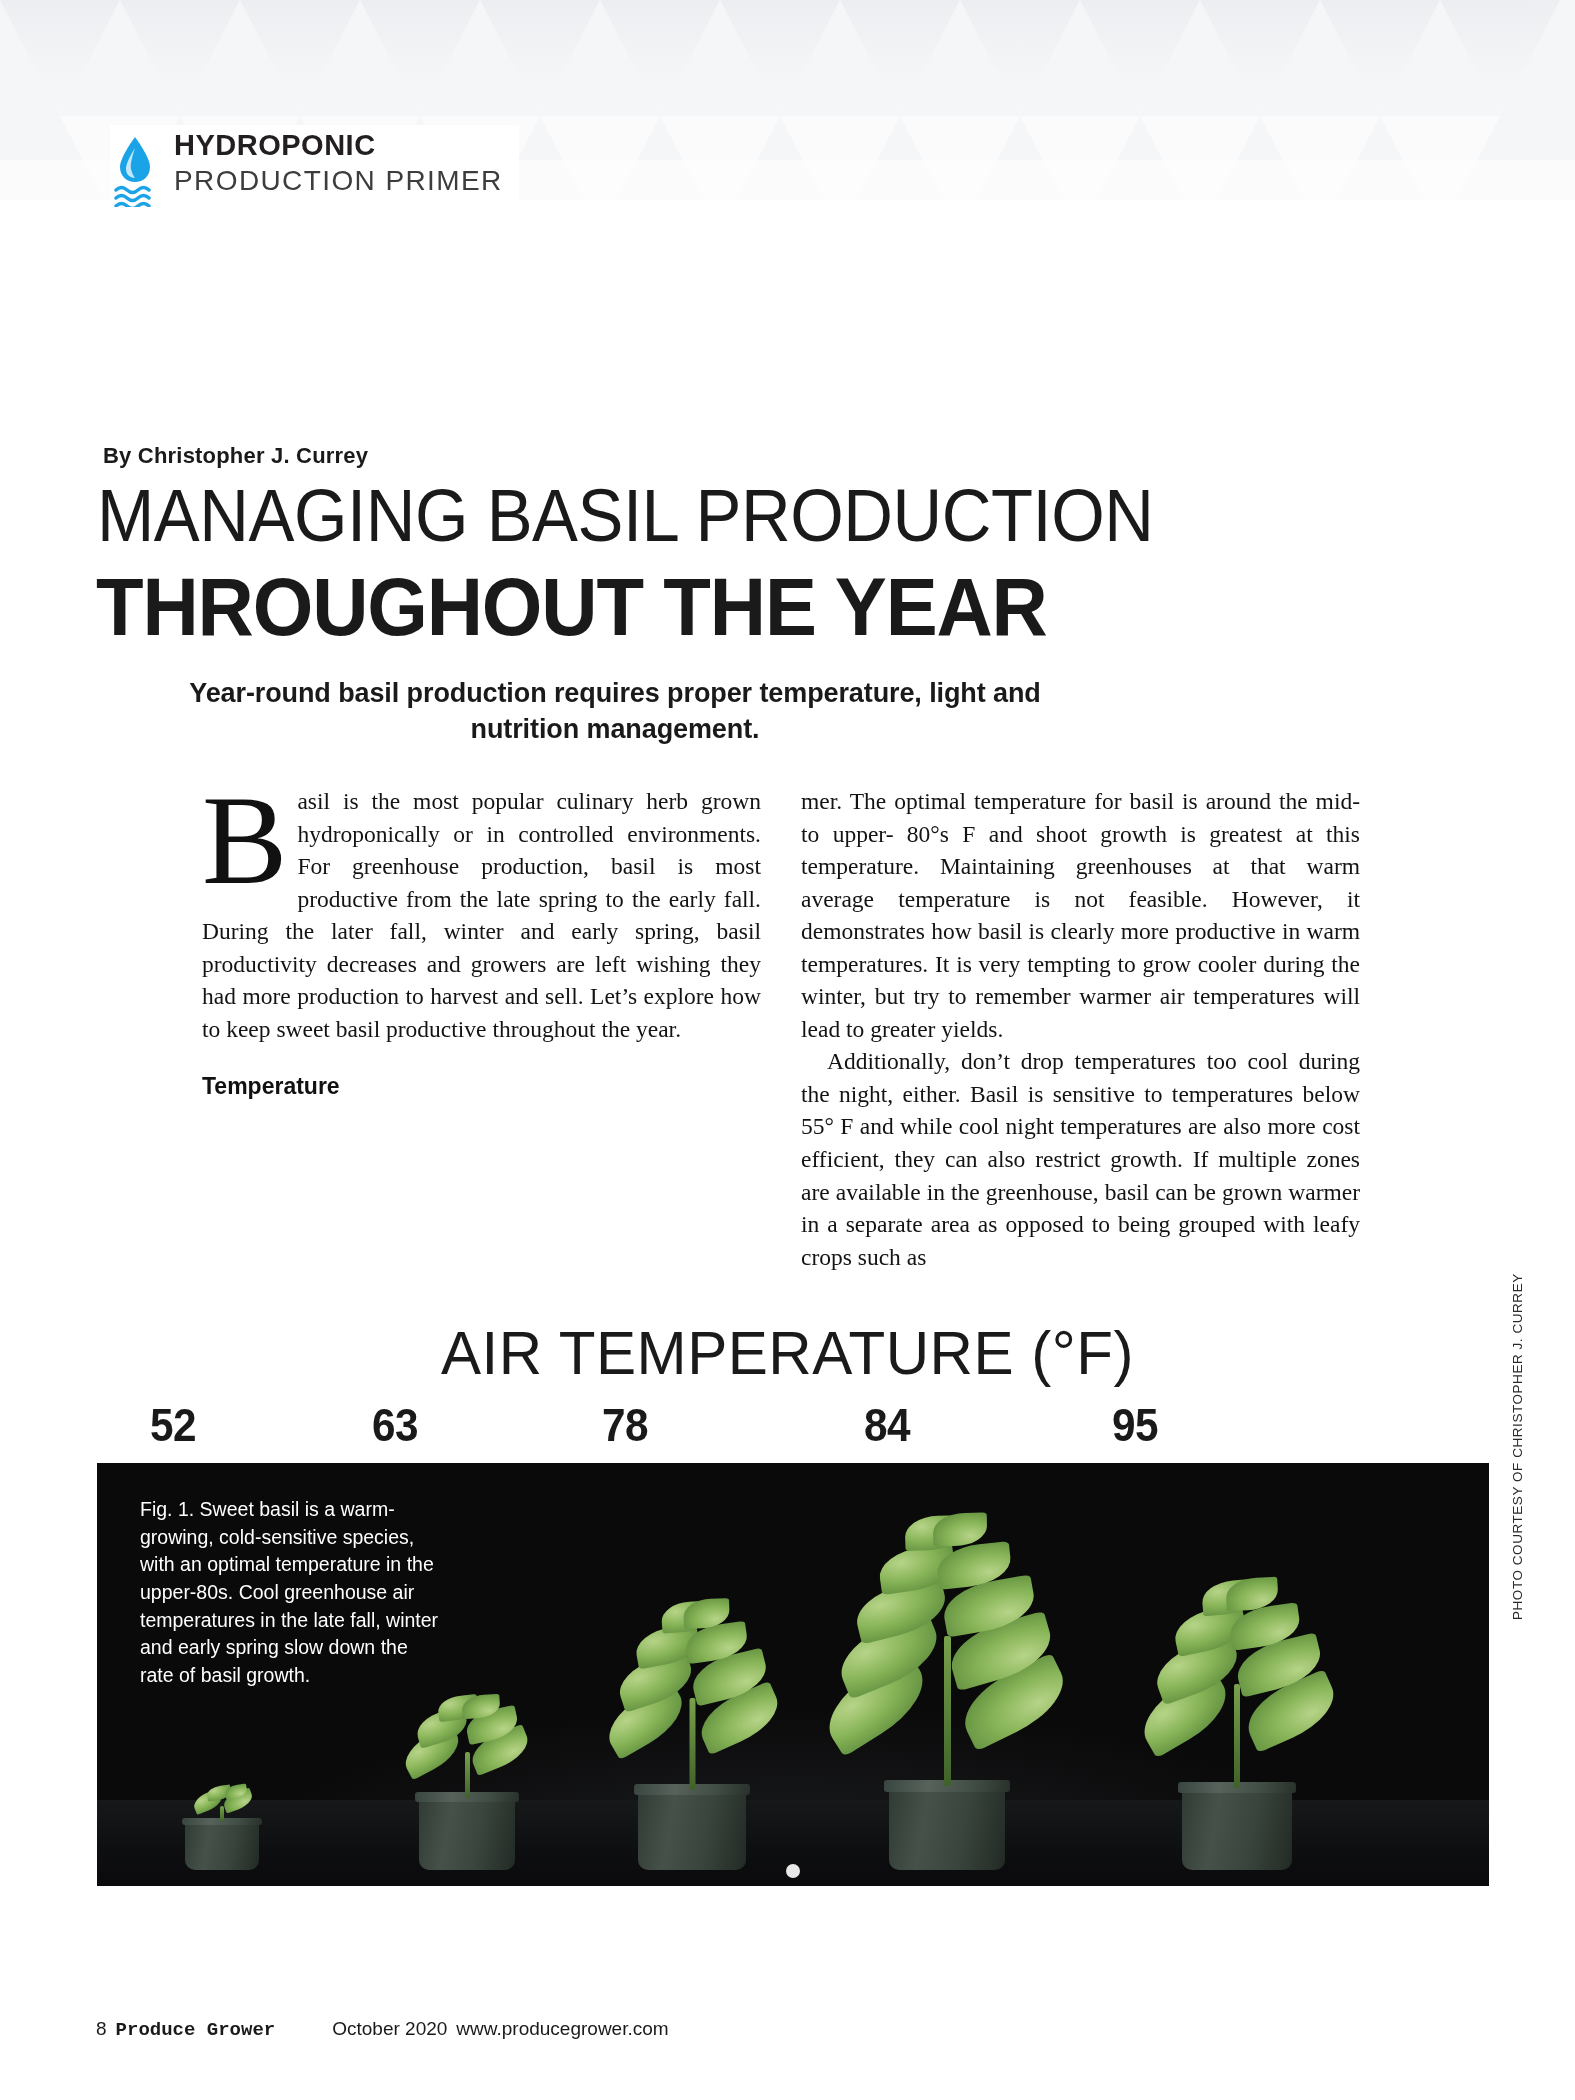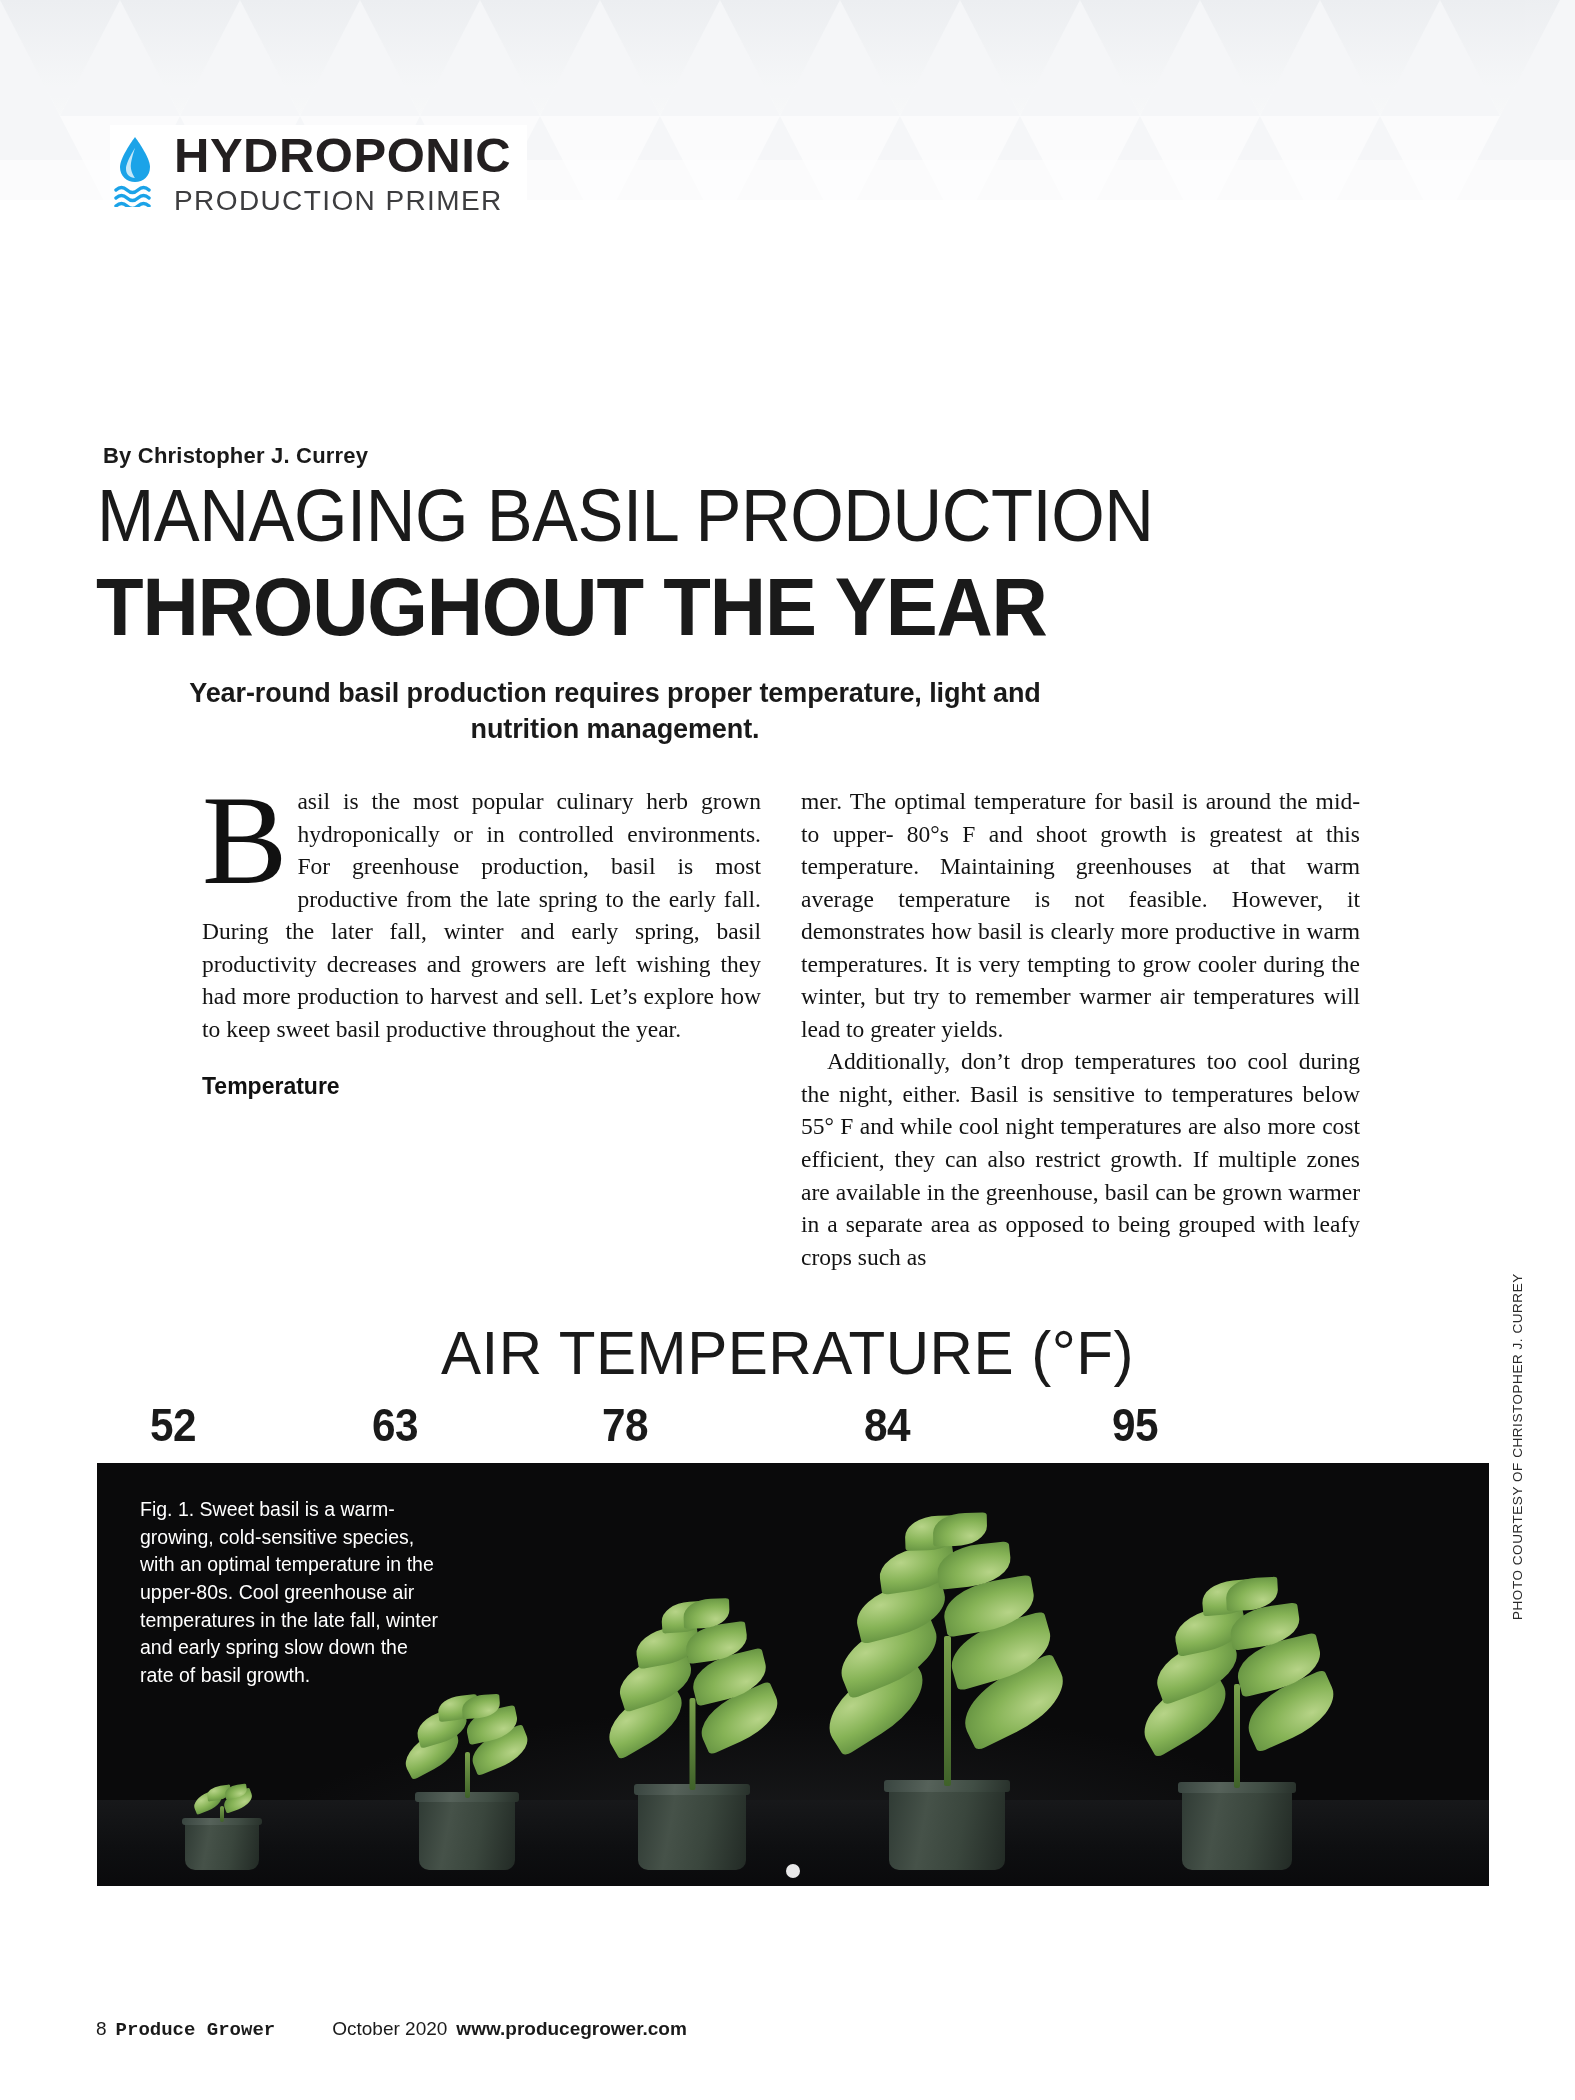--- a/index.html
+++ b/index.html
@@ -44,21 +44,21 @@
   .logo-mark {
     width: 44px;
     height: 72px;
     position: relative;
     margin-right: 16px;
     margin-top: 4px;
   }
   .logo-mark svg { display: block; }
   .logo-words { display: flex; flex-direction: column; }
   .logo-top {
-    font-size: 49px;
+    font-size: 29px;
     font-weight: bold;
     letter-spacing: 0.5px;
     color: #231f20;
     line-height: 0.98;
     font-family: "Liberation Sans", sans-serif;
   }
   .logo-bottom {
     font-size: 28px;
     font-weight: 300;
     letter-spacing: 1.4px;
@@ -283,21 +283,21 @@
     top: 2018px;
     display: flex;
     align-items: baseline;
     gap: 9px;
     font-size: 19px;
     color: #1a1a1a;
   }
   .footer .pg-num { font-weight: normal; }
   .footer .pg-name { font-weight: bold; font-family: Liberation Mono, monospace; }
   .footer .pg-date { font-weight: normal; margin-left: 48px; }
-  .footer .pg-url { font-weight: bold; }
+  .footer .pg-url { font-weight: normal; }
 </style>
 </head>
 <body>
 
 <div class="page">
 
   <div class="facet-bg">
     <svg viewBox="0 0 1575 232" preserveAspectRatio="none" aria-hidden="true">
       <defs>
         <linearGradient id="fg1" x1="0" y1="0" x2="0" y2="1">

